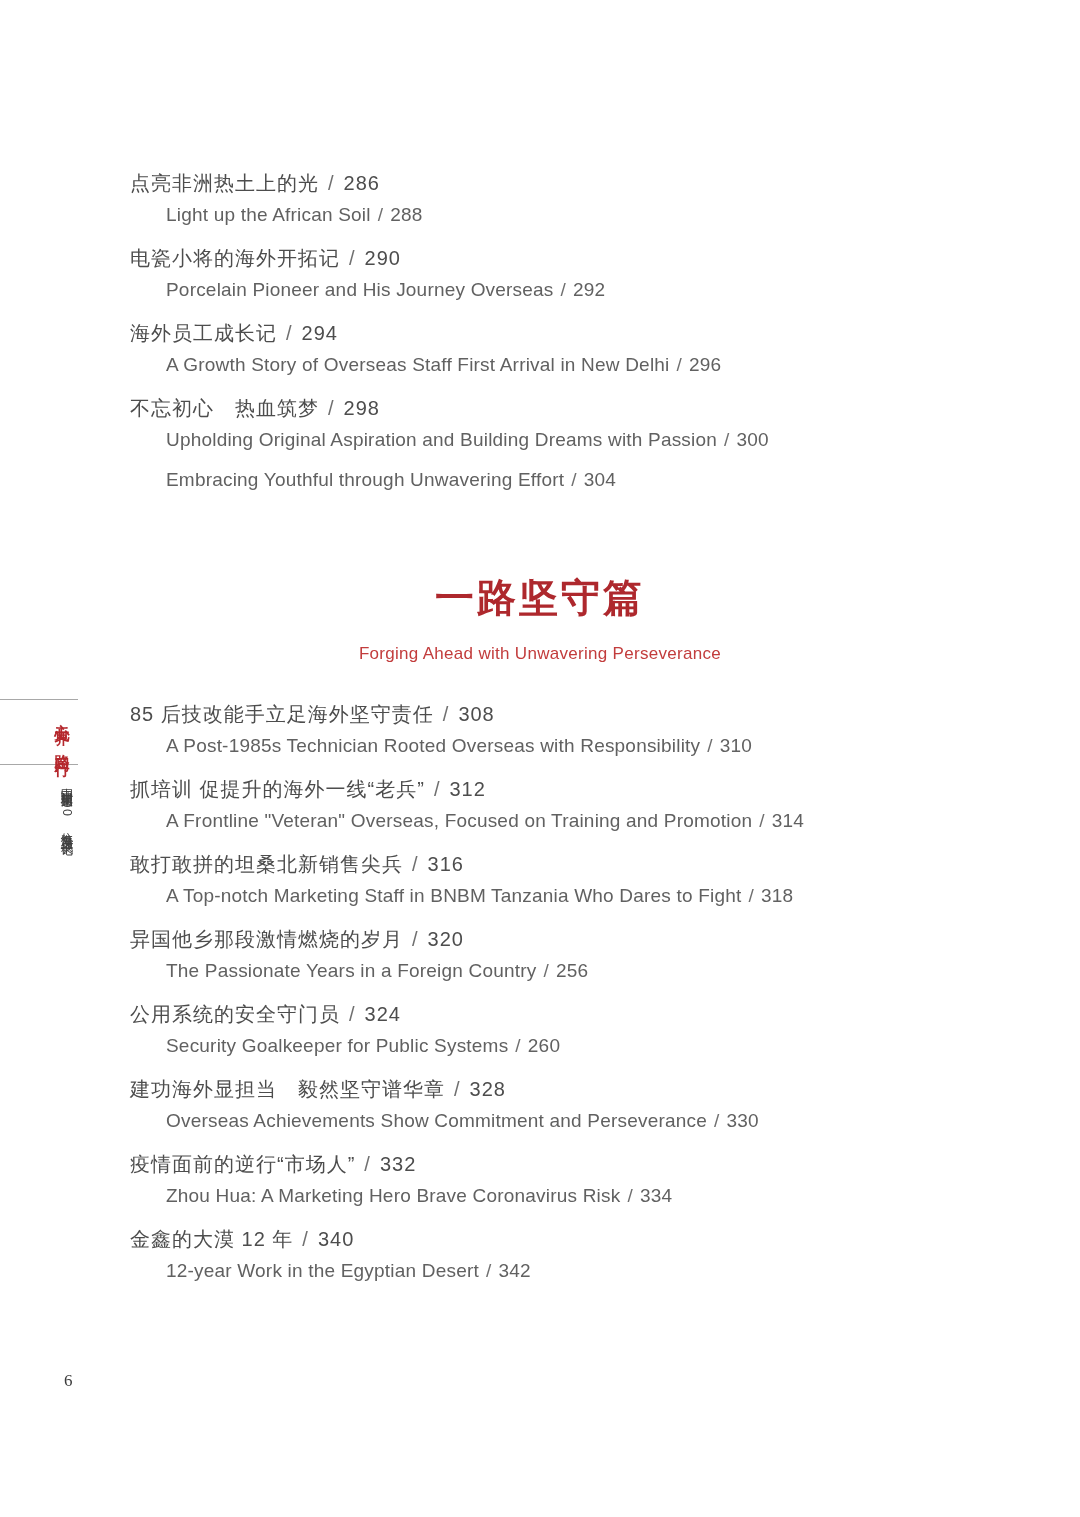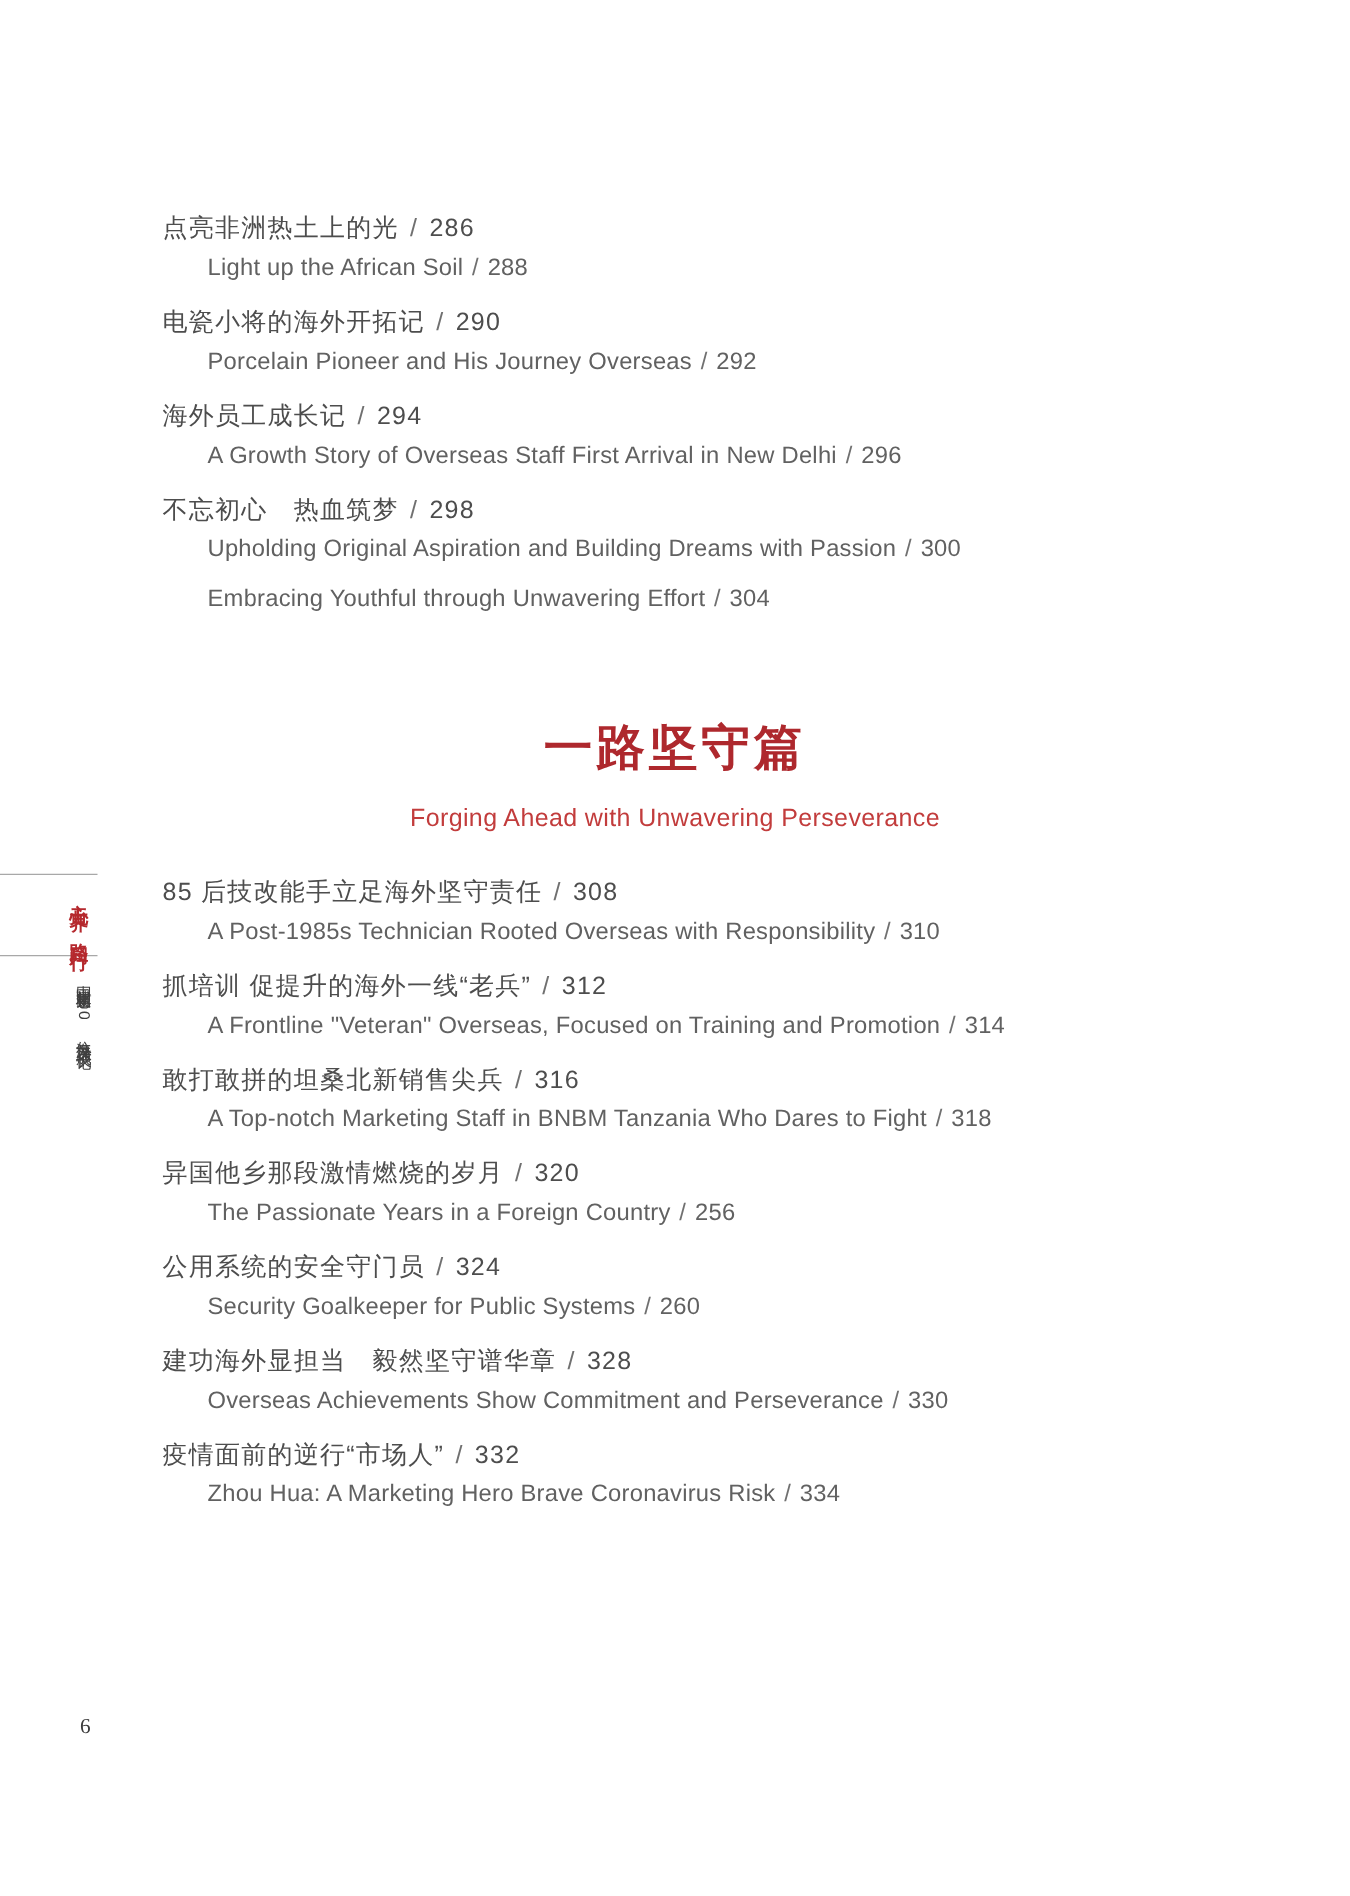--- a/index.html
+++ b/index.html
@@ -33,21 +33,21 @@
   .section-head {
     position:absolute; top:571px; left:0; width:1080px;
     text-align:center;
   }
   .section-title-cn {
     font-family:"Liberation Serif","DejaVu Serif",serif;
     font-weight:bold; font-size:39px; letter-spacing:3px;
     color:#ae282d;
   }
   .section-title-en {
-    font-size:20px; letter-spacing:0.3px;
+    font-size:17px; letter-spacing:0.3px;
     color:#c23c3c; margin-top:19px;
   }
 
   
   .sidebar { position:absolute; left:0; top:699px; width:78px; }
   .side-rule { border:0; border-top:1.5px solid #a8a8a8; width:78px; margin:0; }
   .side-slogan-wrap { display:flex; justify-content:flex-end; padding-right:8px; margin:11px 0 10px 0; }
   .side-slogan {
     writing-mode:vertical-rl;
     font-size:15px; font-weight:bold; color:#b5282d;
@@ -134,20 +134,24 @@
     <div class="cn-line"><span>建功海外显担当　毅然坚守谱华章</span><span class="sep">/</span><span>328</span></div>
     <div class="en-line"><span>Overseas Achievements Show Commitment and Perseverance</span><span class="sep">/</span><span>330</span></div>
   </div>
 
   <div class="entry">
     <div class="cn-line"><span>疫情面前的逆行“市场人”</span><span class="sep">/</span><span>332</span></div>
     <div class="en-line"><span>Zhou Hua: A Marketing Hero Brave Coronavirus Risk</span><span class="sep">/</span><span>334</span></div>
   </div>
 
 
+  <div class="entry">
+    <div class="cn-line"><span>金鑫的大漠 12 年</span><span class="sep">/</span><span>340</span></div>
+    <div class="en-line"><span>12-year Work in the Egyptian Desert</span><span class="sep">/</span><span>342</span></div>
+  </div>
 
 </div>
 
 <div class="sidebar">
   <hr class="side-rule">
   <div class="side-slogan-wrap">
     <span class="side-slogan">心无界　路同行</span>
   </div>
   <hr class="side-rule">
   <div class="side-title-wrap">

